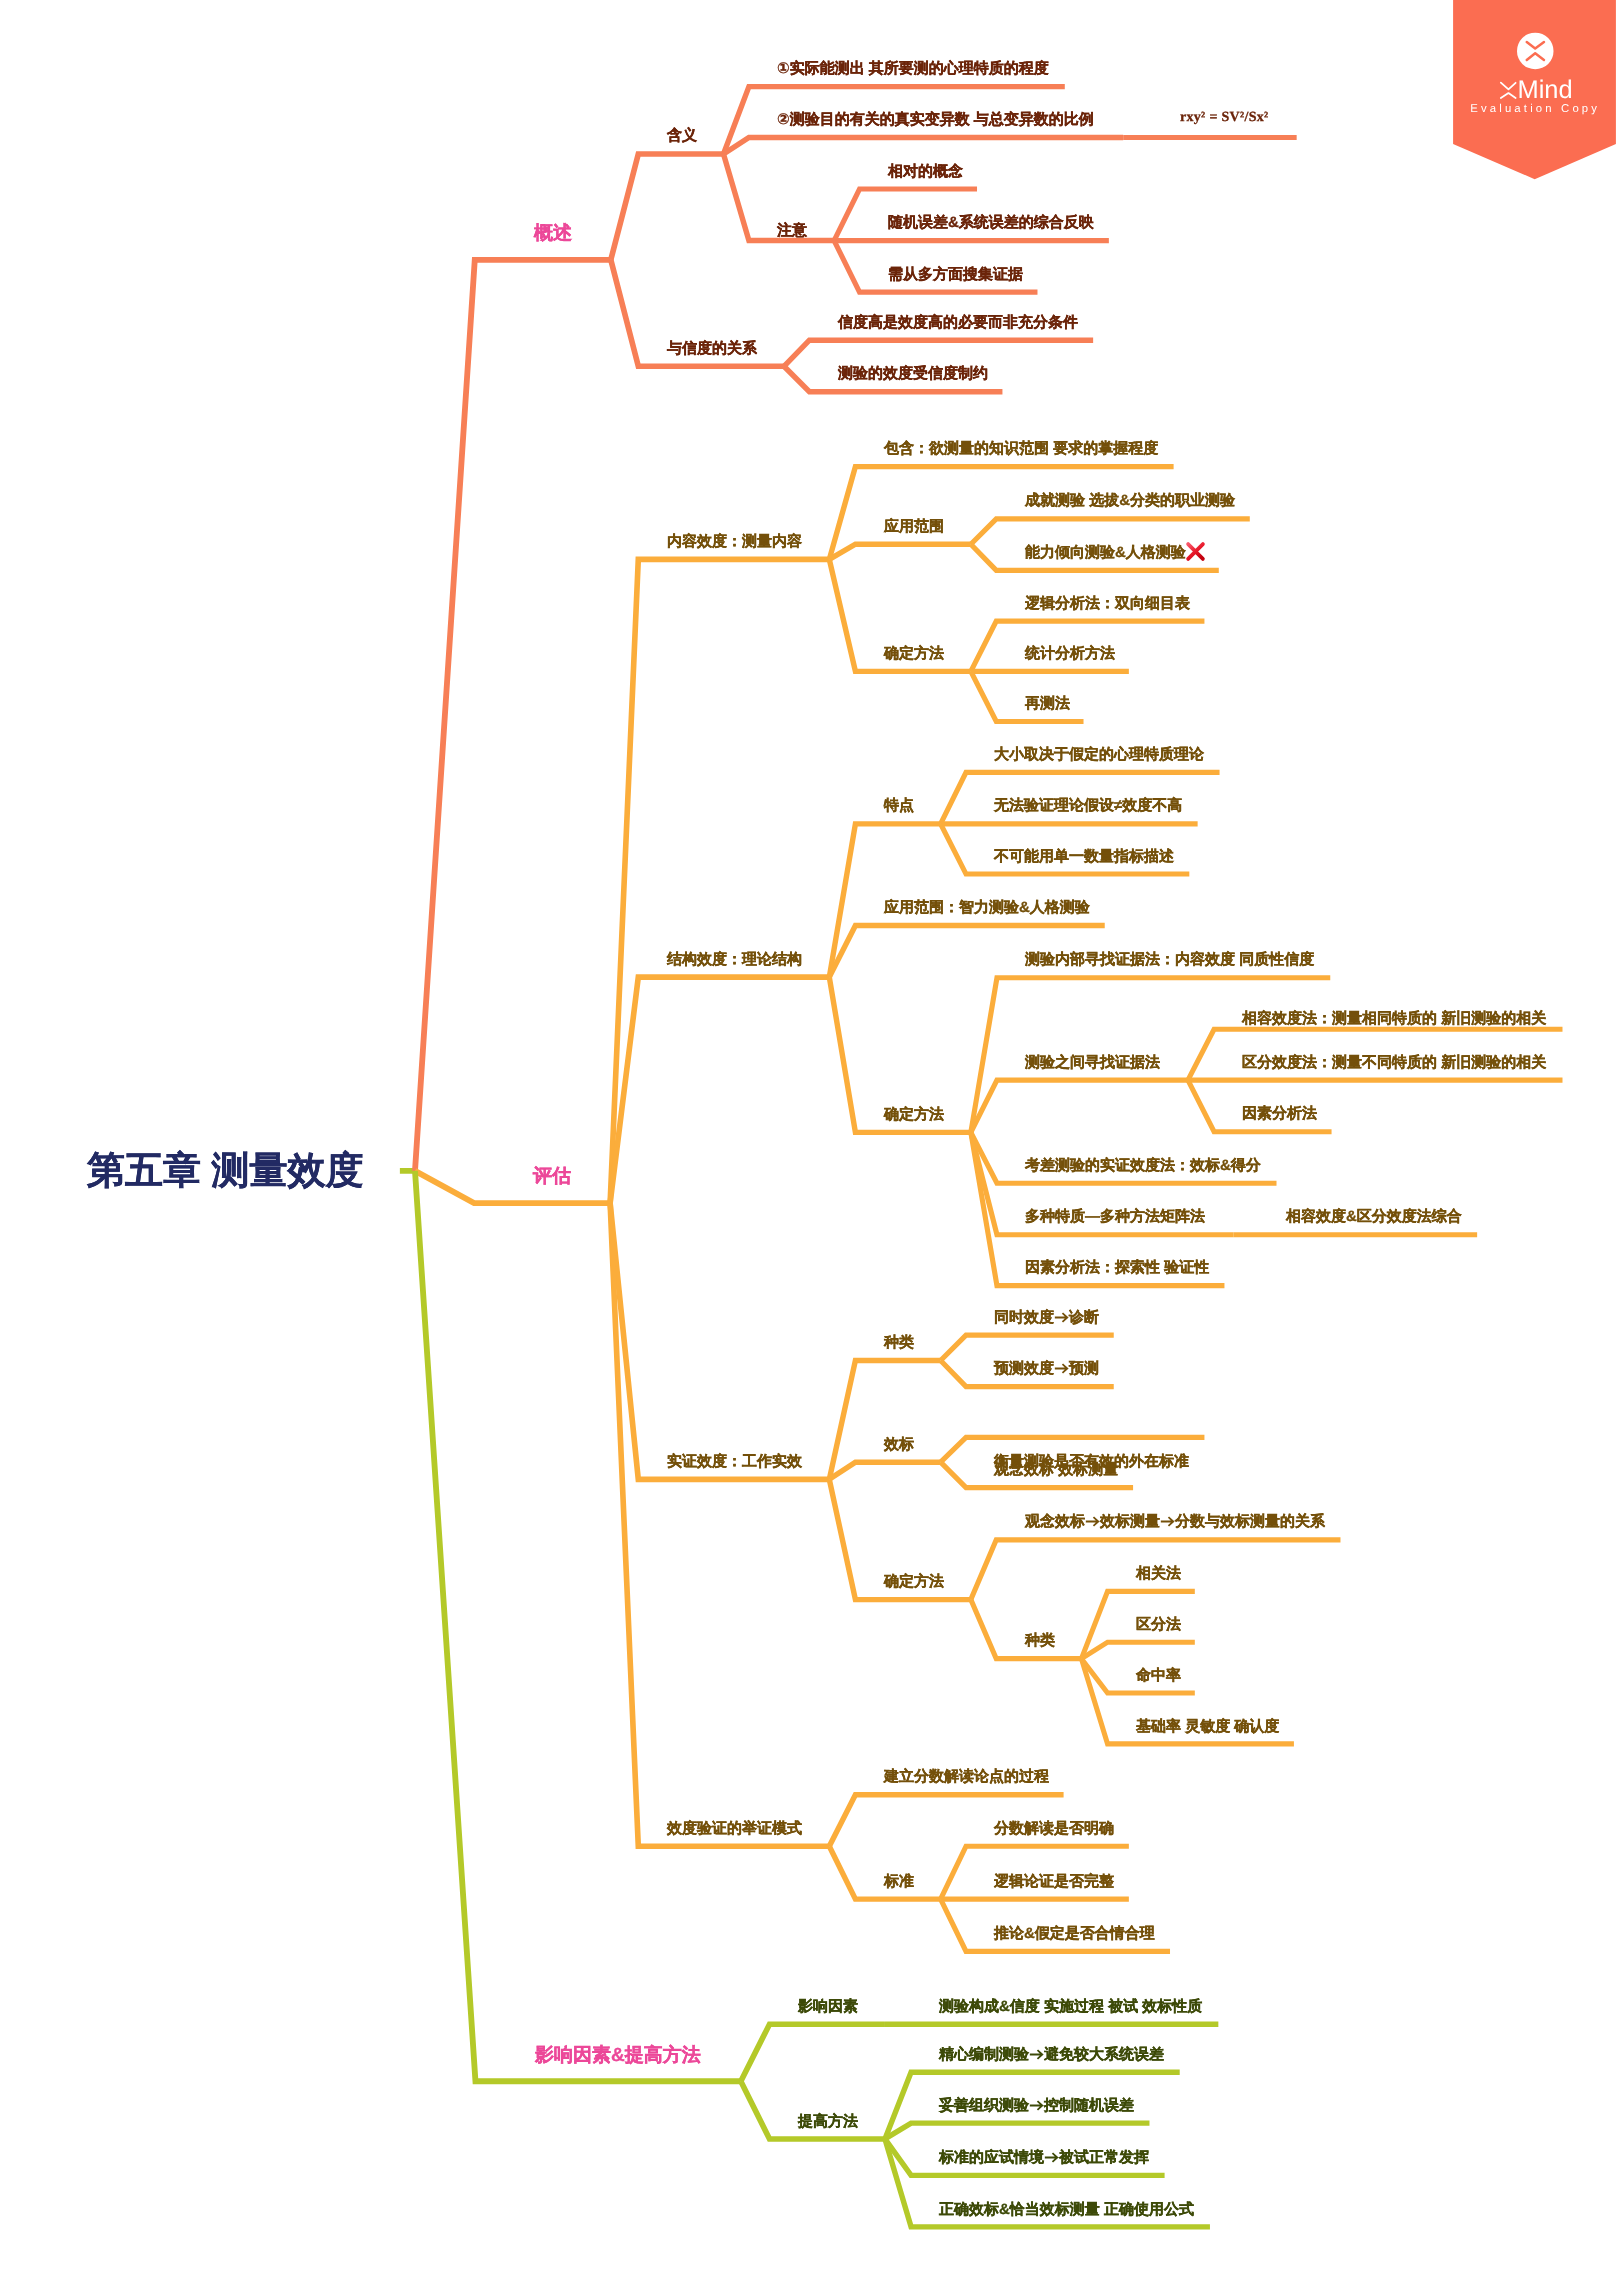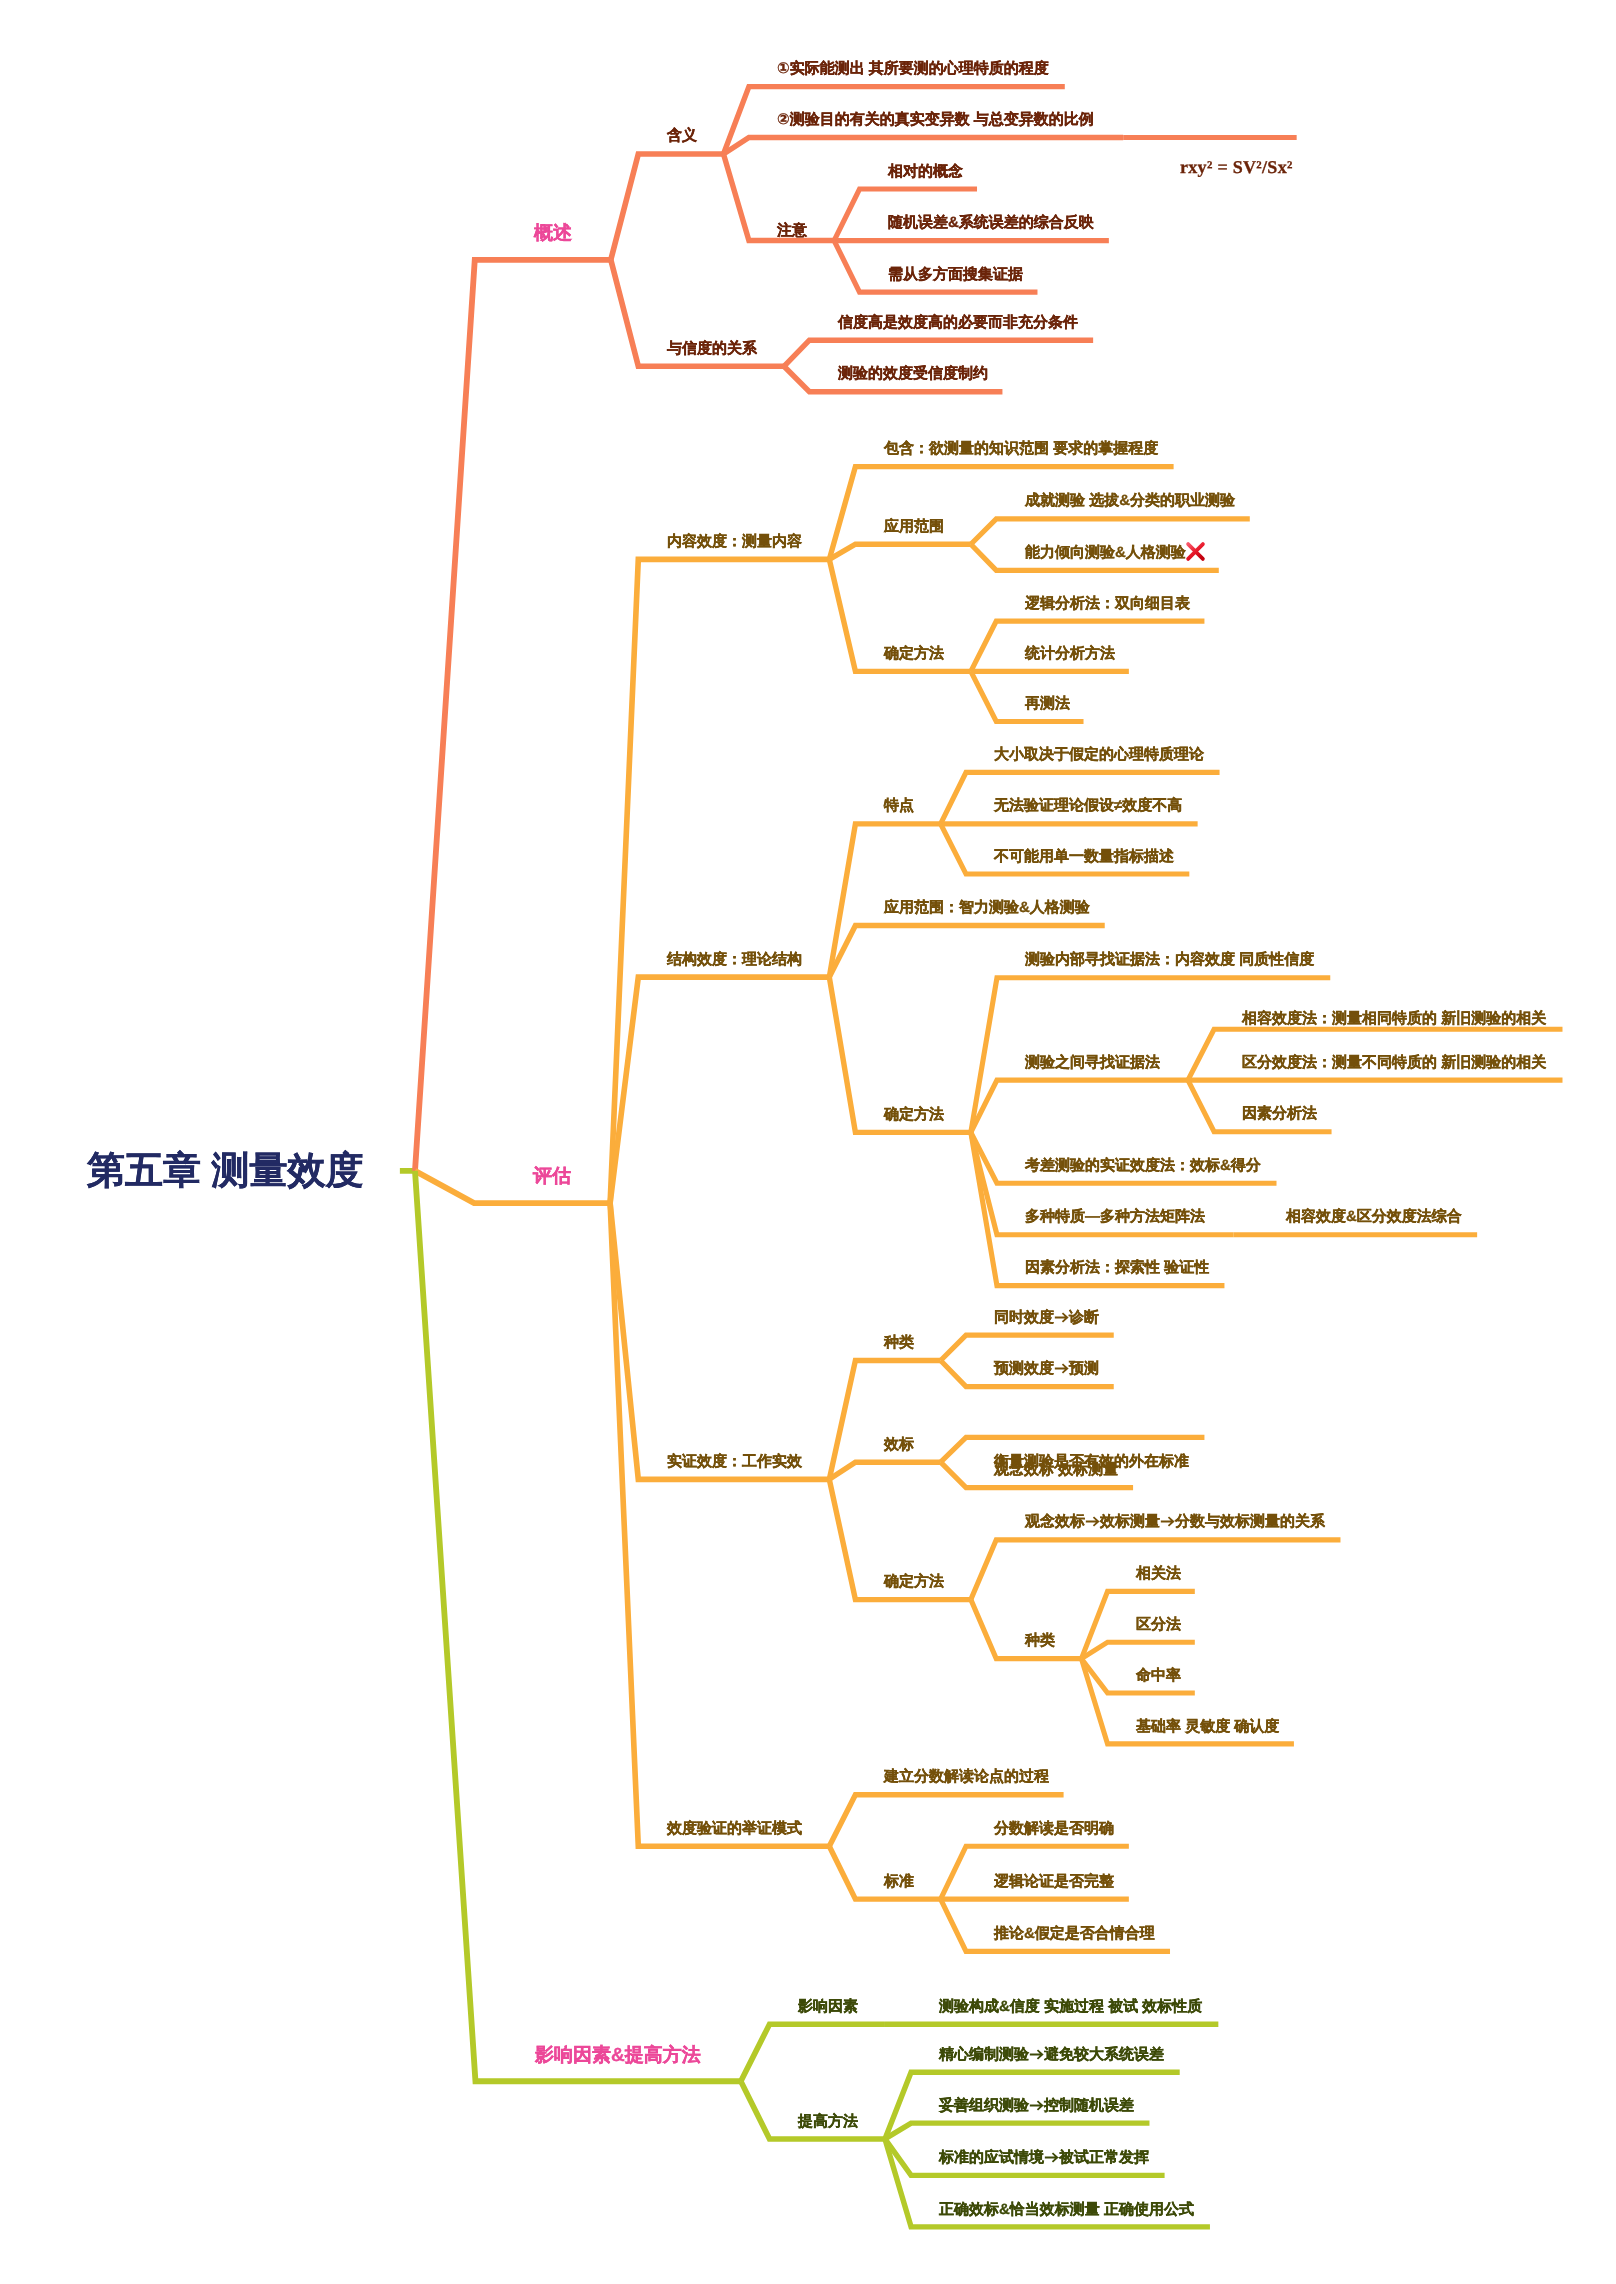--- a/index.html
+++ b/index.html
@@ -8,21 +8,21 @@
   #page{position:relative;width:1616px;height:2284px;background:#fff;overflow:hidden;}
   #wires{position:absolute;left:0;top:0;width:1616px;height:2284px;}
   #labels{position:absolute;left:0;top:0;opacity:0.999;}
   .nl{position:absolute;white-space:nowrap;font-weight:700;line-height:1;-webkit-text-stroke:0.3px currentColor;paint-order:stroke fill;}
   .lv0{font-size:38px;color:#222A63;}
   .lv1{font-size:19px;color:#ec4899;}
   .lvn{font-size:15px;}
   .b1{color:#6B2409;}
   .b2{color:#74500A;}
   .b3{color:#3D4A08;}
-  .serif{font-family:"Liberation Serif","DejaVu Serif",serif;font-size:18px;letter-spacing:0.3px;margin-top:47px;}
+  .serif{font-family:"Liberation Serif","DejaVu Serif",serif;font-size:14px;letter-spacing:0.3px;}
   .arw{display:inline-block;width:15px;height:15px;line-height:0;vertical-align:-2.7px;overflow:hidden;}
   .xm{position:absolute;left:100%;top:-4.1px;margin-left:-0.7px;line-height:0;}
   #wm{position:absolute;left:1453px;top:0;width:163px;height:180px;}
 </style>
 </head>
 <body>
 
 <div id="page">
   <svg id="wires" viewBox="0 0 2352 3324" xmlns="http://www.w3.org/2000/svg">
       <path d="M582 1704 H604" stroke="#B4C929" stroke-width="8.4" fill="none" stroke-linecap="butt" stroke-linejoin="miter"></path>
@@ -178,14 +178,24 @@
               <path d="M1.2 11 H18.6 M12.4 4.6 L19.5 11 L12.4 17.4" fill="none" stroke="currentColor" stroke-width="2.6" stroke-linecap="butt" stroke-linejoin="miter"></path>
             </svg></span>避免较大系统误差</span></div>
       <div class="nl lvn b3" style="left: 939px; top: 2098px;"><span style="position: relative;">妥善组织测验<span class="arw"><svg width="15" height="15" viewBox="0 0 22 22" xmlns="http://www.w3.org/2000/svg">
               <path d="M1.2 11 H18.6 M12.4 4.6 L19.5 11 L12.4 17.4" fill="none" stroke="currentColor" stroke-width="2.6" stroke-linecap="butt" stroke-linejoin="miter"></path>
             </svg></span>控制随机误差</span></div>
       <div class="nl lvn b3" style="left: 939px; top: 2150px;"><span style="position: relative;">标准的应试情境<span class="arw"><svg width="15" height="15" viewBox="0 0 22 22" xmlns="http://www.w3.org/2000/svg">
               <path d="M1.2 11 H18.6 M12.4 4.6 L19.5 11 L12.4 17.4" fill="none" stroke="currentColor" stroke-width="2.6" stroke-linecap="butt" stroke-linejoin="miter"></path>
             </svg></span>被试正常发挥</span></div>
       <div class="nl lvn b3" style="left: 939px; top: 2202px;"><span style="position: relative;">正确效标&amp;恰当效标测量 正确使用公式</span></div>
     </div>
+  <div id="wm">
+    <svg width="163" height="180" viewBox="0 0 237 262" xmlns="http://www.w3.org/2000/svg">
+      <path d="M0 0 H237 V209.6 L118.8 260.8 L0 209.6 Z" fill="#FB6D51"></path>
+      <circle cx="119.6" cy="74.2" r="26.6" fill="#ffffff"></circle>
+      <path d="M107.2 61.1 L119.5 70.5 L132.3 61.1 M107.2 87.4 L119.5 77.6 L132.3 87.4" fill="none" stroke="#FB6D51" stroke-width="3.6" stroke-linecap="round" stroke-linejoin="round"></path>
+      <path d="M69.5 120.3 L80.6 130.0 L91 120.5 M69.5 142.6 L80.6 135.5 L91 142.6" fill="none" stroke="#ffffff" stroke-width="2.6" stroke-linecap="round" stroke-linejoin="round"></path>
+      <text id="wmbrand" x="69" y="143" fill="#ffffff" font-family="Liberation Sans, sans-serif" font-size="37" font-weight="300" letter-spacing="0"><tspan fill-opacity="0">X</tspan><tspan>Mind</tspan></text>
+      <text x="119.5" y="163" text-anchor="middle" fill="#ffffff" font-family="Liberation Sans, sans-serif" font-size="16.5" font-weight="300" letter-spacing="4.6">Evaluation Copy</text>
+    </svg>
+  </div>
 </div>
 
 
 </body></html>

